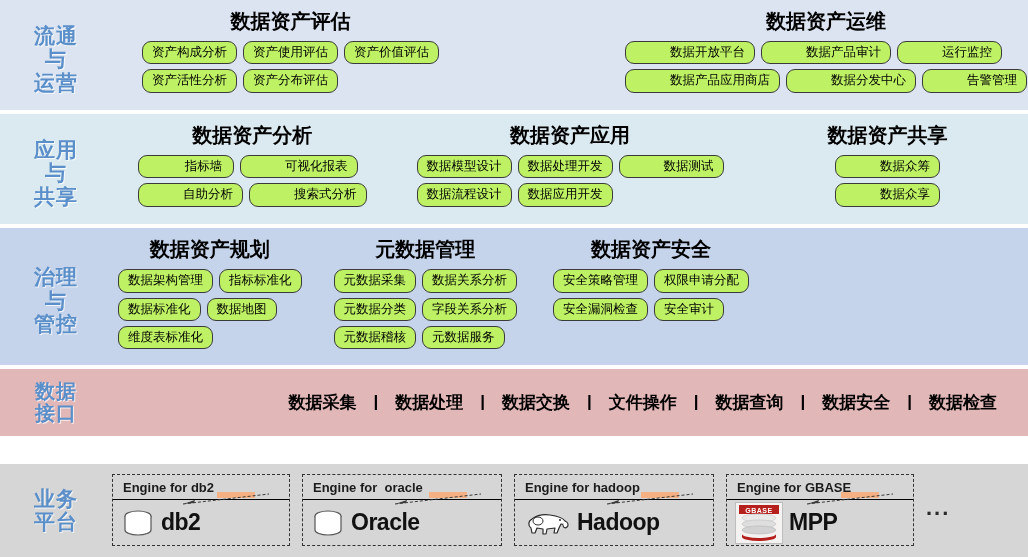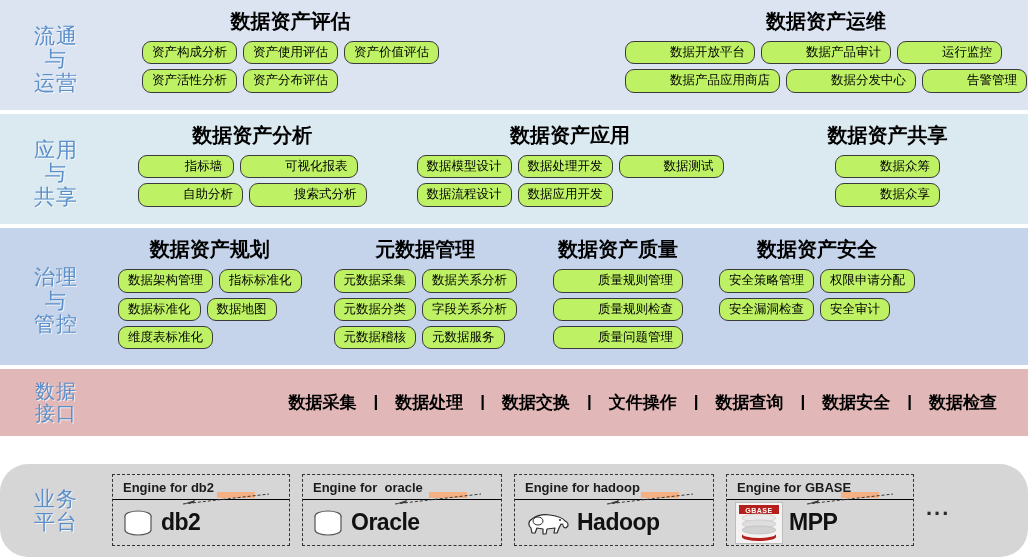--- a/index.html
+++ b/index.html
@@ -30,21 +30,21 @@
     position: relative;
   }
   .band-label {
     width: 112px;
     flex: 0 0 112px;
     display: flex;
     flex-direction: column;
     align-items: center;
     justify-content: center;
     color: #5b8fc9;
-    font-weight: normal;
+    font-weight: bold;
     font-size: 21px;
     line-height: 1.12;
     letter-spacing: 1px;
     text-shadow: 1px 1px 0 rgba(255,255,255,0.75);
   }
   .band-label .l {
     display: block;
     white-space: nowrap;
   }
   .band-body {
@@ -152,21 +152,20 @@
     color: #000;
     white-space: nowrap;
   }
   .iface-item { padding: 0 11px; }
   .iface-sep { padding: 0 6px; color: #000; font-weight: bold; }
 
   
   .band5 {
     background: #d6d6d6;
     height: 97px;
-    border-radius: 28px;
   }
   .band5 .band-body {
     align-items: center;
     padding: 0 4px 0 0;
     gap: 12px;
   }
   .engine-card {
     border: 1.5px dashed #333;
     background: #d6d6d6;
     height: 72px;
@@ -387,34 +386,20 @@
             <div class="pill">元数据分类</div>
             <div class="pill">字段关系分析</div>
           </div>
           <div class="pill-row">
             <div class="pill">元数据稽核</div>
             <div class="pill">元数据服务</div>
           </div>
         </div>
       </div>
 
-      <div class="group g3">
-        <div class="group-title">数据资产质量</div>
-        <div class="pill-rows">
-          <div class="pill-row">
-            <div class="pill wide">质量规则管理</div>
-          </div>
-          <div class="pill-row">
-            <div class="pill wide">质量规则检查</div>
-          </div>
-          <div class="pill-row">
-            <div class="pill wide">质量问题管理</div>
-          </div>
-        </div>
-      </div>
 
       <div class="group g4">
         <div class="group-title">数据资产安全</div>
         <div class="pill-rows">
           <div class="pill-row">
             <div class="pill">安全策略管理</div>
             <div class="pill">权限申请分配</div>
           </div>
           <div class="pill-row">
             <div class="pill">安全漏洞检查</div>

